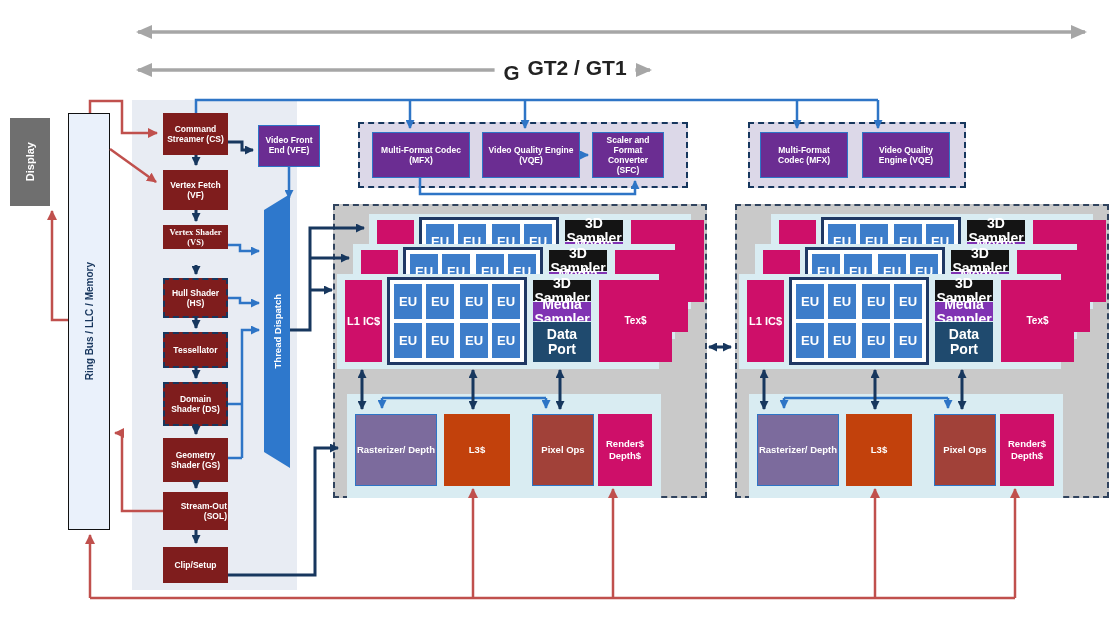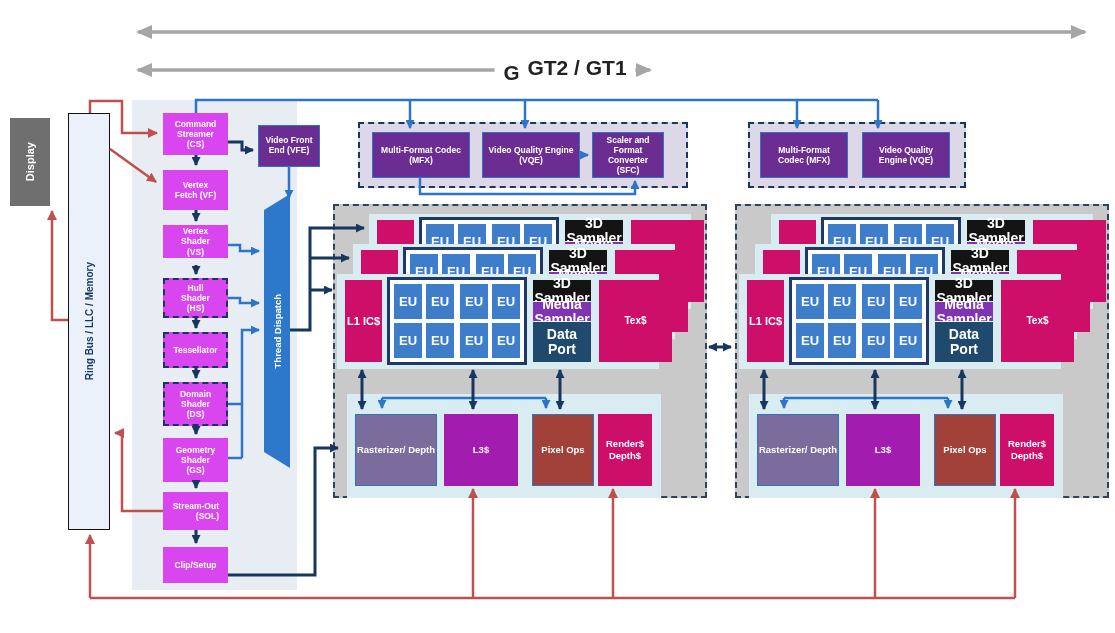--- a/index.html
+++ b/index.html
@@ -12,23 +12,23 @@
   .vtext { writing-mode: vertical-rl; transform: rotate(180deg); }
 
   
   #display-box { left: 10px; top: 118px; width: 40px; height: 88px; background: #6F6F6F; }
   #display-box span { font-size: 11px; }
   #ringbus { left: 68px; top: 113px; width: 42px; height: 417px; background: #EAF1FB; border: 1.5px solid #111; }
   #ringbus span { font-size: 10px; font-weight: bold; color: #17365D; }
 
   
   #pipeline-panel { left: 132px; top: 100px; width: 165px; height: 490px; background: #E8ECF3; }
-  .stage { position: absolute; left: 163px; width: 65px; background: #d946ef; color: #fff;
+  .stage { position: absolute; left: 163px; width: 65px; background: #7f1d1d; color: #fff;
            font-weight: bold; font-size: 8.5px; line-height: 1.2; display: flex; align-items: center;
-           justify-content: center; text-align: center; padding: 1px 9px; }
+           justify-content: center; text-align: center; padding: 1px 1px; }
   .stage.dashed { border: 2px dashed #17375E; }
 
   
   #vfe { left: 258px; top: 125px; width: 62px; height: 42px; background: #6B2D92;
          border: 1.5px solid #2E75C6; font-size: 8.5px; }
   #thread-dispatch { left: 264px; top: 194px; width: 26px; height: 274px; background: #2E78CC;
          clip-path: polygon(0 16px, 100% 0, 100% 100%, 0 calc(100% - 16px)); }
   #thread-dispatch span { font-size: 9.5px; font-weight: bold; color: #fff; }
 
   
@@ -63,21 +63,21 @@
                  color: #fff; font-weight: bold; font-size: 14px; line-height: 1.05; }
   .s3d { height: 21px; background: #141414; }
   .smed { height: 19px; background: #8033B3; font-size: 7.5px; }
   .sdp { flex: 1; background: #1F4A6E; font-size: 9px; }
   .card .tex { left: 262px; top: 6px; width: 73px; height: 82px; font-size: 10px; }
 
   .strip { position: absolute; left: 12px; top: 188px; width: 314px; height: 104px; background: #D9ECF2; }
   .strip > div { position: absolute; top: 20px; height: 72px; color: #fff; font-weight: bold; font-size: 9.5px;
                  display: flex; align-items: center; justify-content: center; text-align: center; line-height: 1.25; }
   .rast { left: 8px; width: 82px; background: #7C6B9D; border: 1.5px solid #2E75C6; }
-  .l3   { left: 97px; width: 74px; background: #a21caf; }
+  .l3   { left: 97px; width: 66px; background: #c2410c; }
   .pix  { left: 185px; width: 62px; background: #A14139; border: 1.5px solid #2E75C6; }
   .rend { left: 251px; width: 54px; background: #CE0F69; }
 
   
   #lines { position: absolute; left: 0; top: 0; z-index: 50; pointer-events: none; }
   .gt-label { position: absolute; z-index: 60; background: #fff; padding: 0 9px; font-size: 21px;
               font-weight: bold; color: #222; transform: translateX(-50%); }
   #gt3-label { left: 524px; top: 17px; margin-top: 44px; }
   #gt21-label { left: 577px; top: 56px; }
 </style>
@@ -264,21 +264,21 @@
     <div class="rend">Render$ Depth$</div>
   </div>
     </div>
 
   <div class="stage" style="top: 113px; height: 42px;">
       <span>Command Streamer (CS)</span>
     </div>
     <div class="stage" style="top: 170px; height: 40px;">
       <span>Vertex Fetch (VF)</span>
     </div>
-    <div class="stage" style="top: 225px; height: 33px;">
+    <div class="stage" style="top: 225px; height: 24px; font-family: Liberation Serif, serif;">
       <span>Vertex Shader (VS)</span>
     </div>
     <div class="stage dashed" style="top: 278px; height: 40px;">
       <span>Hull Shader (HS)</span>
     </div>
     <div class="stage dashed" style="top: 332px; height: 36px;">
       <span>Tessellator</span>
     </div>
     <div class="stage dashed" style="top: 382px; height: 44px;">
       <span>Domain Shader (DS)</span>

